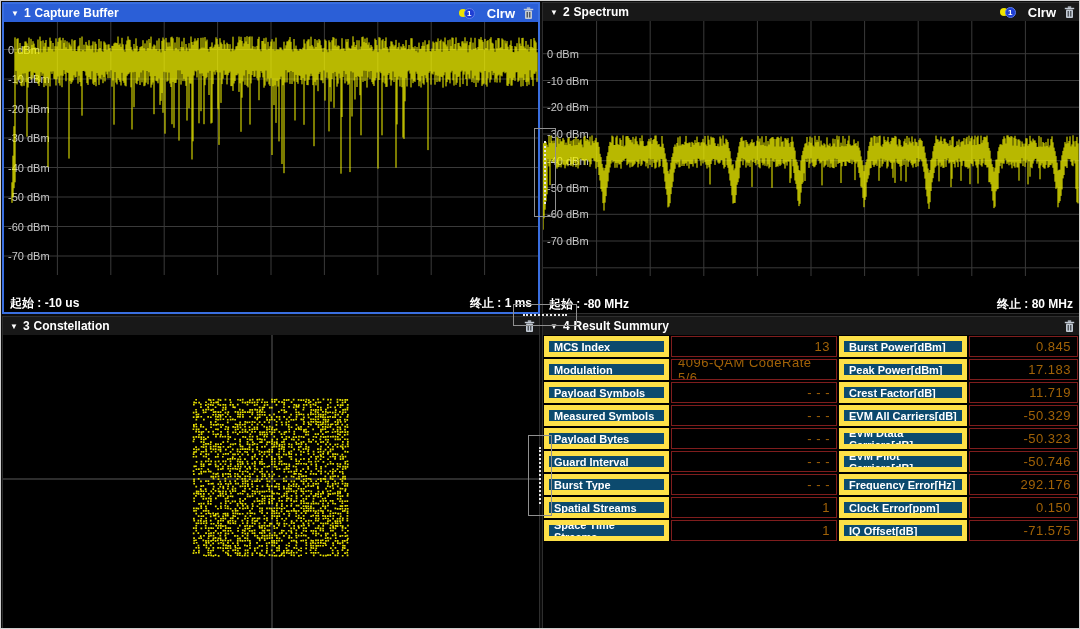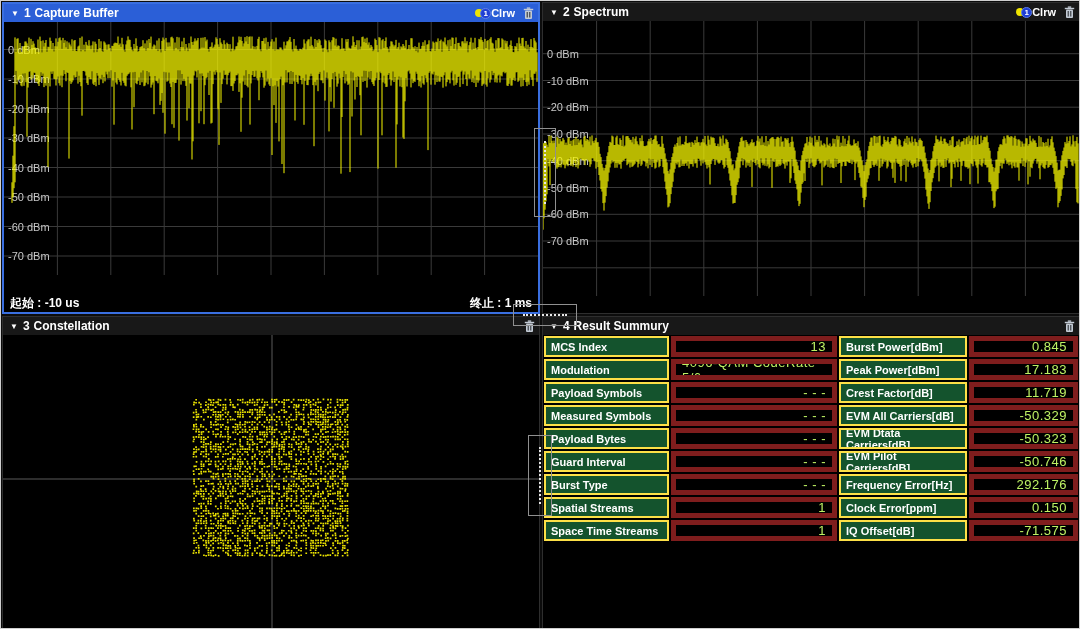--- a/index.html
+++ b/index.html
@@ -11,30 +11,30 @@
   .phdr{height:18px;flex:0 0 18px;display:flex;align-items:center;padding:0 4px;color:#fff;
         font-size:12px;font-weight:bold;background:#181818;white-space:nowrap;}
   .phdr.active{background:#2b5fd7;}
   .tri{font-size:8px;margin:0 5px 0 3px;}
   .pnum{margin-right:4px;}
   .spacer{flex:1;}
   .badge{display:flex;align-items:center;}
   .dotY{width:8px;height:8px;border-radius:50%;background:#efe400;}
   .dotB{width:11px;height:11px;border-radius:50%;background:#1f3fd4;border:1px solid #5f7fe8;margin-left:-3px;
         color:#fff;font-size:8px;font-weight:bold;display:flex;align-items:center;justify-content:center;box-sizing:border-box;}
-  .clrw{margin-left:0;font-size:11px;font-weight:bold;color:#fff;}
+  .clrw{margin-left:12px;font-size:13px;font-weight:bold;color:#fff;}
   .trash{margin-left:8px;display:flex;align-items:center;}
   .graph{flex:1;position:relative;background:#000;overflow:hidden;}
   .graph svg{display:block;}
   .pftr{height:17px;flex:0 0 17px;display:flex;align-items:center;justify-content:space-between;
         padding:0 6px;color:#fff;font-size:12px;font-weight:bold;background:#000;margin-top:20px;}
   .rtable{display:grid;grid-template-columns:125px 166px 128px 1fr;gap:2px;padding:1px;}
   .cell{height:21px;display:flex;align-items:center;box-sizing:border-box;overflow:hidden;}
-  .lcell{background:#14532d;border:2px solid #fde047;color:#fff;font-size:11px;font-weight:bold;padding:4px 5px;}
-  .vcell{background:#000;border:5px solid #7f1d1d;color:#bef264;font-size:13px;justify-content:flex-end;padding:0 6px;letter-spacing:0.5px;}
+  .lcell{background:#0c4a6e;border:5px solid #fde047;color:#fff;font-size:11px;font-weight:bold;padding:4px 5px;}
+  .vcell{background:#000;border:1px solid #7f1d1d;color:#a16207;font-size:13px;justify-content:flex-end;padding:0 6px;letter-spacing:0.5px;}
   .vcell.center{justify-content:center;}
   .split{position:absolute;border:1px solid #909090;z-index:10;display:flex;background:transparent;}
   .dotsV{width:0;border-left:2px dotted #e8e8e8;height:72%;margin:auto;}
   .dotsH{height:0;border-top:2px dotted #e8e8e8;width:72%;margin:auto;}
 </style>
 </head>
 <body>
 
 <div class="screen">
 
@@ -141,20 +141,24 @@
           <text x="4" y="63.5" fill="#c8c8c8" font-size="11">-10 dBm</text>
           <text x="4" y="90.2" fill="#c8c8c8" font-size="11">-20 dBm</text>
           <text x="4" y="117.0" fill="#c8c8c8" font-size="11">-30 dBm</text>
           <text x="4" y="143.7" fill="#c8c8c8" font-size="11">-40 dBm</text>
           <text x="4" y="170.5" fill="#c8c8c8" font-size="11">-50 dBm</text>
           <text x="4" y="197.3" fill="#c8c8c8" font-size="11">-60 dBm</text>
           <text x="4" y="224.0" fill="#c8c8c8" font-size="11">-70 dBm</text>
           <path d="M0 122.6 L0 208.7 M1 121.9 L1 197.3 M2 121.8 L2 188.7 M3 121.0 L3 180.3 M4 123.7 L4 173.3 M5 126.1 L5 138.4 M6 114.9 L6 145.4 M7 122.0 L7 164.1 M8 114.6 L8 140.0 M9 119.8 L9 138.0 M10 122.2 L10 141.1 M11 119.6 L11 141.5 M12 122.0 L12 138.6 M13 126.0 L13 146.4 M14 115.9 L14 147.7 M15 117.1 L15 146.2 M16 122.7 L16 146.1 M17 117.7 L17 139.5 M18 120.4 L18 146.4 M19 120.3 L19 139.2 M20 117.1 L20 143.5 M21 118.8 L21 143.8 M22 123.9 L22 147.3 M23 121.6 L23 144.4 M24 124.1 L24 143.0 M25 117.2 L25 145.2 M26 116.3 L26 140.3 M27 123.0 L27 137.5 M28 119.8 L28 144.9 M29 124.8 L29 143.0 M30 119.2 L30 145.6 M31 117.9 L31 139.2 M32 124.2 L32 142.2 M33 115.8 L33 146.1 M34 124.0 L34 138.0 M35 118.0 L35 147.4 M36 121.6 L36 144.3 M37 119.3 L37 137.8 M38 118.3 L38 137.6 M39 123.5 L39 139.0 M40 126.3 L40 139.7 M41 116.3 L41 139.3 M42 114.9 L42 144.1 M43 119.8 L43 139.5 M44 118.0 L44 138.3 M45 118.9 L45 139.0 M46 120.5 L46 140.7 M47 115.6 L47 145.8 M48 124.3 L48 143.3 M49 114.4 L49 137.3 M50 120.2 L50 137.3 M51 122.0 L51 139.5 M52 119.4 L52 140.3 M53 116.9 L53 147.6 M54 121.3 L54 141.0 M55 121.2 L55 146.1 M56 125.8 L56 154.0 M57 132.8 L57 159.5 M58 136.1 L58 168.0 M59 142.9 L59 170.6 M60 146.6 L60 182.1 M61 149.5 L61 189.6 M62 147.0 L62 181.6 M63 143.7 L63 175.1 M64 135.1 L64 166.6 M65 131.3 L65 160.4 M66 125.0 L66 151.6 M67 120.9 L67 146.5 M68 121.7 L68 142.6 M69 114.6 L69 139.1 M70 115.5 L70 141.4 M71 124.0 L71 140.1 M72 124.0 L72 146.8 M73 116.4 L73 142.0 M74 114.7 L74 146.7 M75 123.2 L75 141.9 M76 124.0 L76 143.5 M77 117.2 L77 143.2 M78 119.0 L78 147.7 M79 125.0 L79 141.0 M80 114.4 L80 139.2 M81 125.6 L81 139.7 M82 124.5 L82 137.9 M83 115.4 L83 137.4 M84 115.0 L84 144.2 M85 115.2 L85 142.9 M86 117.1 L86 141.4 M87 118.9 L87 146.5 M88 118.8 L88 141.6 M89 121.4 L89 145.9 M90 115.9 L90 145.2 M91 123.2 L91 143.8 M92 117.6 L92 142.7 M93 115.4 L93 139.6 M94 120.3 L94 141.0 M95 123.2 L95 146.4 M96 124.4 L96 142.8 M97 117.0 L97 138.5 M98 120.2 L98 144.9 M99 114.4 L99 143.5 M100 120.1 L100 139.4 M101 125.0 L101 139.9 M102 125.3 L102 140.7 M103 124.8 L103 145.4 M104 124.4 L104 142.2 M105 120.3 L105 147.3 M106 117.9 L106 137.5 M107 120.4 L107 143.9 M108 116.9 L108 138.5 M109 122.9 L109 146.1 M110 119.0 L110 138.2 M111 118.0 L111 141.9 M112 114.6 L112 147.6 M113 114.5 L113 146.7 M114 120.2 L114 141.3 M115 123.7 L115 138.9 M116 123.0 L116 146.3 M117 125.7 L117 145.1 M118 125.8 L118 137.9 M119 115.0 L119 138.4 M120 122.7 L120 146.1 M121 126.9 L121 152.5 M122 132.4 L122 160.6 M123 137.7 L123 168.2 M124 141.4 L124 173.8 M125 149.9 L125 186.4 M126 152.7 L126 185.5 M127 148.4 L127 182.2 M128 141.7 L128 173.1 M129 136.0 L129 166.0 M130 132.3 L130 160.7 M131 125.9 L131 151.6 M132 123.5 L132 147.8 M133 125.6 L133 141.9 M134 122.0 L134 143.5 M135 116.4 L135 141.4 M136 124.6 L136 146.4 M137 115.3 L137 146.1 M138 124.5 L138 138.7 M139 123.3 L139 145.0 M140 123.1 L140 142.8 M141 124.0 L141 145.0 M142 120.8 L142 142.8 M143 114.9 L143 142.1 M144 122.1 L144 144.8 M145 122.4 L145 140.5 M146 121.5 L146 147.5 M147 121.5 L147 142.8 M148 126.0 L148 143.2 M149 120.9 L149 143.0 M150 121.9 L150 145.6 M151 123.8 L151 138.5 M152 119.1 L152 142.5 M153 122.0 L153 142.1 M154 115.6 L154 146.8 M155 121.3 L155 137.6 M156 121.2 L156 137.8 M157 124.7 L157 139.4 M158 121.5 L158 144.7 M159 121.2 L159 138.9 M160 117.9 L160 142.4 M161 121.5 L161 138.7 M162 115.0 L162 141.2 M163 123.5 L163 143.7 M164 125.1 L164 147.5 M165 114.7 L165 144.0 M166 118.7 L166 146.4 M167 123.7 L167 163.5 M168 115.6 L168 143.0 M169 116.8 L169 139.2 M170 116.3 L170 137.9 M171 117.1 L171 138.3 M172 122.2 L172 143.9 M173 125.0 L173 138.7 M174 125.1 L174 138.9 M175 122.7 L175 141.6 M176 125.5 L176 142.7 M177 115.5 L177 141.8 M178 117.6 L178 139.1 M179 124.8 L179 139.0 M180 114.4 L180 143.8 M181 122.3 L181 147.5 M182 123.6 L182 145.9 M183 117.7 L183 137.1 M184 118.9 L184 144.2 M185 121.0 L185 146.8 M186 127.1 L186 152.5 M187 130.2 L187 159.5 M188 137.5 L188 164.9 M189 144.3 L189 174.3 M190 143.2 L190 182.6 M191 149.3 L191 182.0 M192 147.4 L192 181.9 M193 139.8 L193 174.1 M194 136.3 L194 163.8 M195 131.7 L195 161.2 M196 125.4 L196 157.4 M197 120.9 L197 146.7 M198 117.0 L198 140.3 M199 115.7 L199 137.2 M200 120.1 L200 144.2 M201 119.5 L201 138.0 M202 126.3 L202 139.1 M203 119.0 L203 146.6 M204 120.9 L204 141.6 M205 122.8 L205 144.6 M206 124.6 L206 141.9 M207 122.5 L207 145.9 M208 121.2 L208 139.1 M209 118.3 L209 165.9 M210 122.0 L210 141.1 M211 121.1 L211 137.7 M212 125.3 L212 142.0 M213 124.7 L213 144.3 M214 119.7 L214 139.0 M215 115.1 L215 143.2 M216 120.6 L216 146.2 M217 117.5 L217 147.3 M218 124.2 L218 137.3 M219 115.3 L219 141.8 M220 123.8 L220 144.3 M221 121.4 L221 142.6 M222 124.8 L222 144.8 M223 115.0 L223 137.1 M224 125.3 L224 145.3 M225 120.1 L225 143.4 M226 123.5 L226 147.4 M227 118.1 L227 146.0 M228 117.1 L228 137.2 M229 116.2 L229 166.9 M230 116.2 L230 139.6 M231 117.9 L231 140.9 M232 125.5 L232 138.4 M233 118.1 L233 146.1 M234 116.3 L234 145.2 M235 115.8 L235 145.6 M236 117.0 L236 143.3 M237 125.5 L237 144.9 M238 115.5 L238 143.7 M239 121.0 L239 138.0 M240 120.3 L240 142.3 M241 125.8 L241 143.2 M242 117.1 L242 147.6 M243 117.5 L243 141.4 M244 119.0 L244 144.6 M245 117.1 L245 140.4 M246 122.2 L246 140.6 M247 125.9 L247 161.9 M248 121.0 L248 157.3 M249 115.6 L249 138.1 M250 120.6 L250 145.3 M251 126.4 L251 152.0 M252 129.6 L252 159.5 M253 138.4 L253 162.9 M254 140.8 L254 168.4 M255 144.5 L255 179.8 M256 149.0 L256 185.1 M257 149.8 L257 182.8 M258 139.7 L258 171.6 M259 134.2 L259 163.0 M260 129.9 L260 161.4 M261 126.4 L261 152.3 M262 122.7 L262 160.0 M263 122.2 L263 137.9 M264 116.0 L264 141.0 M265 124.5 L265 137.6 M266 120.8 L266 146.9 M267 115.5 L267 142.6 M268 121.8 L268 137.4 M269 116.6 L269 141.6 M270 124.5 L270 145.0 M271 125.7 L271 146.3 M272 114.8 L272 145.5 M273 121.3 L273 143.9 M274 118.8 L274 138.5 M275 120.8 L275 137.7 M276 115.0 L276 139.7 M277 125.5 L277 142.5 M278 119.6 L278 141.5 M279 123.7 L279 164.4 M280 124.8 L280 139.7 M281 122.3 L281 146.4 M282 123.4 L282 144.8 M283 126.4 L283 143.7 M284 116.3 L284 139.3 M285 123.7 L285 145.9 M286 125.0 L286 138.6 M287 122.4 L287 146.7 M288 126.1 L288 142.6 M289 124.9 L289 146.2 M290 117.6 L290 147.0 M291 122.5 L291 147.2 M292 118.1 L292 137.6 M293 125.7 L293 145.9 M294 114.6 L294 138.1 M295 118.6 L295 142.9 M296 115.2 L296 142.0 M297 125.9 L297 141.9 M298 121.7 L298 162.0 M299 124.8 L299 145.3 M300 115.0 L300 140.9 M301 125.3 L301 140.8 M302 117.6 L302 145.0 M303 125.2 L303 144.9 M304 123.0 L304 140.1 M305 119.5 L305 140.9 M306 114.7 L306 141.8 M307 123.4 L307 142.0 M308 124.7 L308 138.7 M309 124.6 L309 143.1 M310 124.3 L310 138.9 M311 118.4 L311 140.9 M312 123.0 L312 159.1 M313 122.0 L313 142.5 M314 124.8 L314 140.7 M315 120.3 L315 146.3 M316 126.6 L316 152.0 M317 129.5 L317 156.6 M318 135.4 L318 165.6 M319 139.5 L319 166.6 M320 144.2 L320 176.9 M321 150.1 L321 186.2 M322 144.1 L322 178.9 M323 141.1 L323 175.8 M324 138.3 L324 161.3 M325 129.8 L325 157.7 M326 125.1 L326 154.3 M327 120.8 L327 147.4 M328 116.6 L328 147.0 M329 116.5 L329 139.9 M330 124.8 L330 143.9 M331 114.8 L331 145.8 M332 115.1 L332 144.1 M333 122.2 L333 142.6 M334 115.7 L334 144.9 M335 121.7 L335 138.7 M336 115.0 L336 159.8 M337 114.6 L337 146.8 M338 124.6 L338 137.6 M339 126.0 L339 145.5 M340 123.2 L340 142.8 M341 115.4 L341 138.6 M342 118.9 L342 140.8 M343 121.0 L343 139.0 M344 119.6 L344 147.4 M345 115.9 L345 145.6 M346 121.2 L346 139.3 M347 123.2 L347 140.8 M348 120.0 L348 141.9 M349 116.6 L349 147.8 M350 116.9 L350 156.8 M351 116.9 L351 141.6 M352 114.9 L352 161.9 M353 115.6 L353 137.8 M354 123.5 L354 141.7 M355 125.4 L355 142.7 M356 117.9 L356 143.0 M357 119.2 L357 145.6 M358 124.3 L358 159.8 M359 126.0 L359 144.9 M360 125.3 L360 138.7 M361 120.3 L361 143.9 M362 117.7 L362 137.8 M363 122.0 L363 160.8 M364 115.0 L364 139.1 M365 123.6 L365 145.8 M366 116.7 L366 140.7 M367 120.5 L367 139.1 M368 122.2 L368 142.3 M369 115.4 L369 144.3 M370 120.8 L370 146.6 M371 124.6 L371 142.9 M372 117.7 L372 142.1 M373 120.9 L373 146.1 M374 121.4 L374 137.1 M375 125.1 L375 145.3 M376 119.1 L376 140.7 M377 117.3 L377 138.2 M378 118.9 L378 138.7 M379 120.0 L379 140.4 M380 125.7 L380 145.5 M381 125.3 L381 150.8 M382 131.6 L382 157.6 M383 137.3 L383 168.6 M384 142.7 L384 175.4 M385 147.5 L385 182.6 M386 151.7 L386 187.9 M387 149.0 L387 181.2 M388 138.9 L388 170.0 M389 137.4 L389 161.3 M390 130.3 L390 157.2 M391 125.0 L391 152.0 M392 122.2 L392 146.6 M393 114.6 L393 145.3 M394 118.2 L394 137.9 M395 118.5 L395 144.5 M396 121.0 L396 160.4 M397 119.6 L397 141.7 M398 115.5 L398 145.8 M399 120.2 L399 144.5 M400 123.0 L400 146.9 M401 117.7 L401 146.7 M402 117.7 L402 138.2 M403 121.1 L403 145.9 M404 122.5 L404 139.0 M405 122.5 L405 137.2 M406 125.0 L406 142.4 M407 119.2 L407 141.4 M408 124.2 L408 166.1 M409 115.9 L409 157.8 M410 115.2 L410 141.1 M411 126.2 L411 143.0 M412 126.2 L412 146.5 M413 125.0 L413 139.2 M414 120.3 L414 141.3 M415 123.9 L415 146.1 M416 118.5 L416 137.6 M417 125.6 L417 140.8 M418 121.2 L418 159.9 M419 120.3 L419 144.8 M420 120.3 L420 139.7 M421 117.0 L421 139.8 M422 123.7 L422 145.5 M423 117.5 L423 146.3 M424 115.9 L424 146.0 M425 123.2 L425 147.7 M426 114.6 L426 146.7 M427 120.3 L427 163.2 M428 117.1 L428 142.3 M429 115.3 L429 143.1 M430 124.1 L430 145.3 M431 118.3 L431 138.2 M432 114.6 L432 140.4 M433 124.0 L433 144.4 M434 116.2 L434 146.7 M435 114.7 L435 162.6 M436 123.2 L436 143.4 M437 123.2 L437 138.2 M438 114.6 L438 144.3 M439 121.8 L439 145.6 M440 119.2 L440 142.3 M441 115.9 L441 137.4 M442 115.8 L442 143.7 M443 116.4 L443 144.1 M444 114.6 L444 146.5 M445 121.2 L445 146.3 M446 127.0 L446 161.2 M447 129.7 L447 161.2 M448 137.6 L448 163.3 M449 143.2 L449 170.2 M450 146.0 L450 179.6 M451 150.6 L451 187.1 M452 146.7 L452 185.7 M453 138.7 L453 170.3 M454 138.5 L454 168.3 M455 130.2 L455 167.9 M456 126.2 L456 152.2 M457 123.5 L457 145.1 M458 123.2 L458 141.8 M459 124.1 L459 147.5 M460 118.2 L460 142.4 M461 115.3 L461 142.7 M462 117.4 L462 137.4 M463 122.5 L463 139.1 M464 114.4 L464 142.9 M465 114.4 L465 141.4 M466 115.9 L466 144.3 M467 116.6 L467 140.9 M468 115.1 L468 143.6 M469 115.6 L469 147.3 M470 124.6 L470 141.6 M471 116.7 L471 145.2 M472 114.8 L472 146.7 M473 117.8 L473 141.5 M474 124.7 L474 146.4 M475 118.5 L475 146.5 M476 118.4 L476 159.7 M477 119.7 L477 142.2 M478 125.8 L478 142.5 M479 120.5 L479 137.2 M480 122.6 L480 145.1 M481 125.5 L481 139.6 M482 122.6 L482 145.9 M483 117.2 L483 141.7 M484 117.4 L484 138.8 M485 124.7 L485 163.4 M486 123.0 L486 140.3 M487 114.8 L487 155.7 M488 119.7 L488 146.2 M489 121.3 L489 147.2 M490 117.6 L490 142.6 M491 119.5 L491 139.3 M492 119.4 L492 137.9 M493 121.9 L493 137.7 M494 126.0 L494 142.7 M495 125.8 L495 140.5 M496 114.9 L496 147.2 M497 125.5 L497 158.3 M498 116.2 L498 144.4 M499 125.7 L499 142.3 M500 121.0 L500 146.1 M501 122.0 L501 147.3 M502 125.4 L502 147.6 M503 121.1 L503 143.9 M504 124.9 L504 140.0 M505 117.7 L505 146.8 M506 126.3 L506 146.0 M507 124.4 L507 144.0 M508 118.1 L508 144.2 M509 115.3 L509 142.4 M510 121.3 L510 146.8 M511 126.6 L511 152.9 M512 130.2 L512 160.7 M513 135.1 L513 167.9 M514 141.6 L514 166.6 M515 149.6 L515 186.3 M516 148.8 L516 181.9 M517 148.7 L517 180.1 M518 139.8 L518 174.9 M519 134.3 L519 168.4 M520 129.9 L520 157.4 M521 126.5 L521 154.0 M522 121.1 L522 145.3 M523 122.7 L523 145.4 M524 115.7 L524 147.0 M525 122.2 L525 137.8 M526 120.0 L526 138.4 M527 115.3 L527 138.0 M528 125.4 L528 140.8 M529 123.4 L529 144.4 M530 114.3 L530 145.2 M531 120.3 L531 139.3 M532 125.6 L532 142.5 M533 120.0 L533 167.9 M534 115.9 L534 181.3 M535 122.4 L535 182.4 " stroke="#f6f600" stroke-width="1" fill="none"></path>
         </svg>
     </div>
+    <div class="pftr">
+      <span>起始 : -80 MHz</span>
+      <span>终止 : 80 MHz</span>
+    </div>
   </div>
 
   <div class="panel inactive" style="left:1px;top:315px;width:538px;height:313px;">
     <div class="phdr">
       <span class="tri">▼</span>
       <span class="pnum">3</span>
       <span>Constellation</span>
       <span class="spacer"></span>
       <span class="trash">
         <svg width="11" height="13" viewBox="0 0 11 13">

